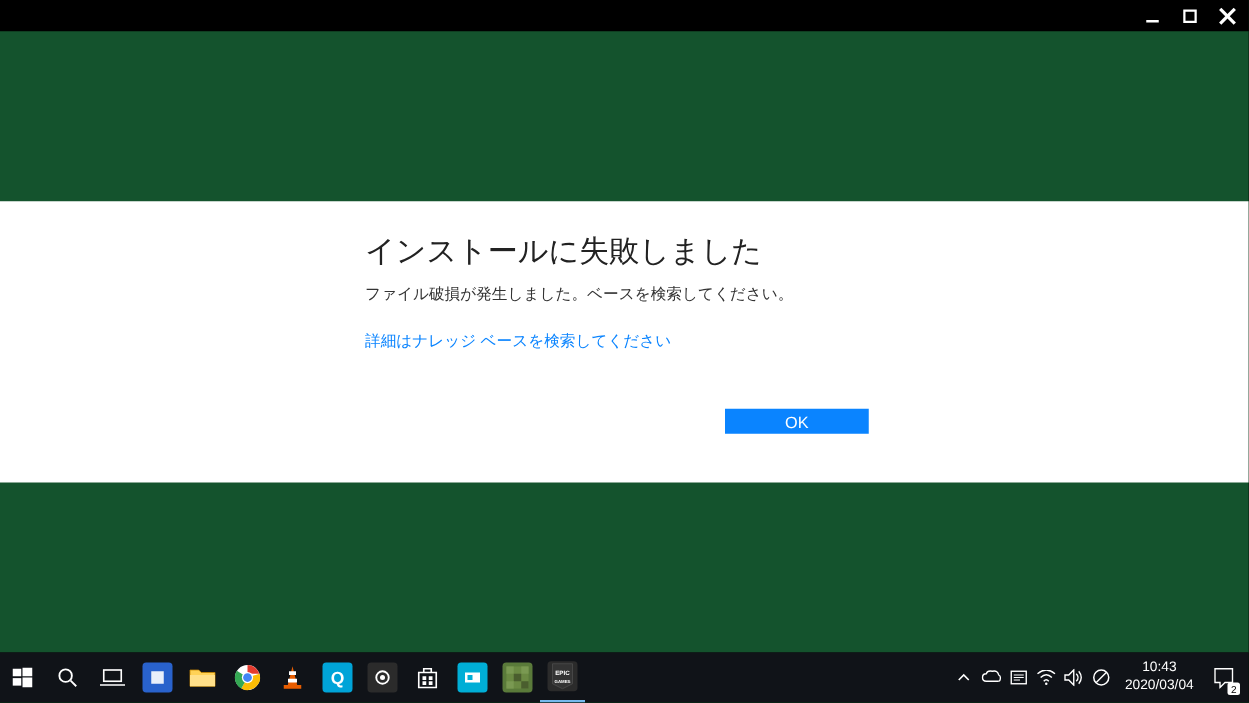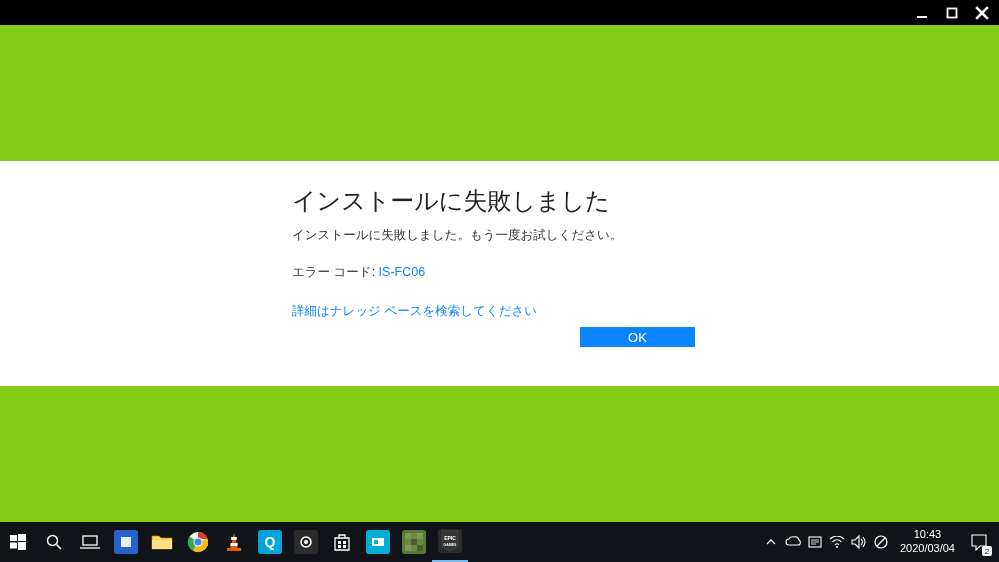--- a/index.html
+++ b/index.html
@@ -26,21 +26,21 @@
       height: 18px;
       display: flex;
       align-items: center;
       justify-content: center;
       color: #fff;
       cursor: pointer;
     }
     .app-body {
       width: 100%;
       height: 497px;
-      background: #84cc16;
+      background: #14532d;
       display: flex;
       align-items: center;
       justify-content: center;
       position: relative;
     }
     .dialog-band {
       width: 100%;
       background: #fff;
       height: 225px;
       position: absolute;
@@ -199,24 +199,21 @@
         <line x1="1" y1="1" x2="11" y2="11" stroke="#fff" stroke-width="2.2"></line>
         <line x1="11" y1="1" x2="1" y2="11" stroke="#fff" stroke-width="2.2"></line>
       </svg>
   </div>
 </div>
 
 <div class="app-body">
   <div class="dialog-band">
     <div class="dialog-inner">
       <div class="dialog-title">インストールに失敗しました</div>
-      <div class="dialog-subtitle">インストールに失敗しました。もう一度お試しください。</div>
-      <div class="error-line">
-        <span>エラー コード: </span><span class="code">IS-FC06</span>
-      </div>
+      <div class="dialog-subtitle">ファイル破損が発生しました。ベースを検索してください。</div>
       <div class="kb-link">詳細はナレッジ ベースを検索してください</div>
     </div>
     <button class="ok-button">OK</button>
   </div>
 </div>
 
 <div class="taskbar">
   <div class="left">
 
     <div class="tb-item">

